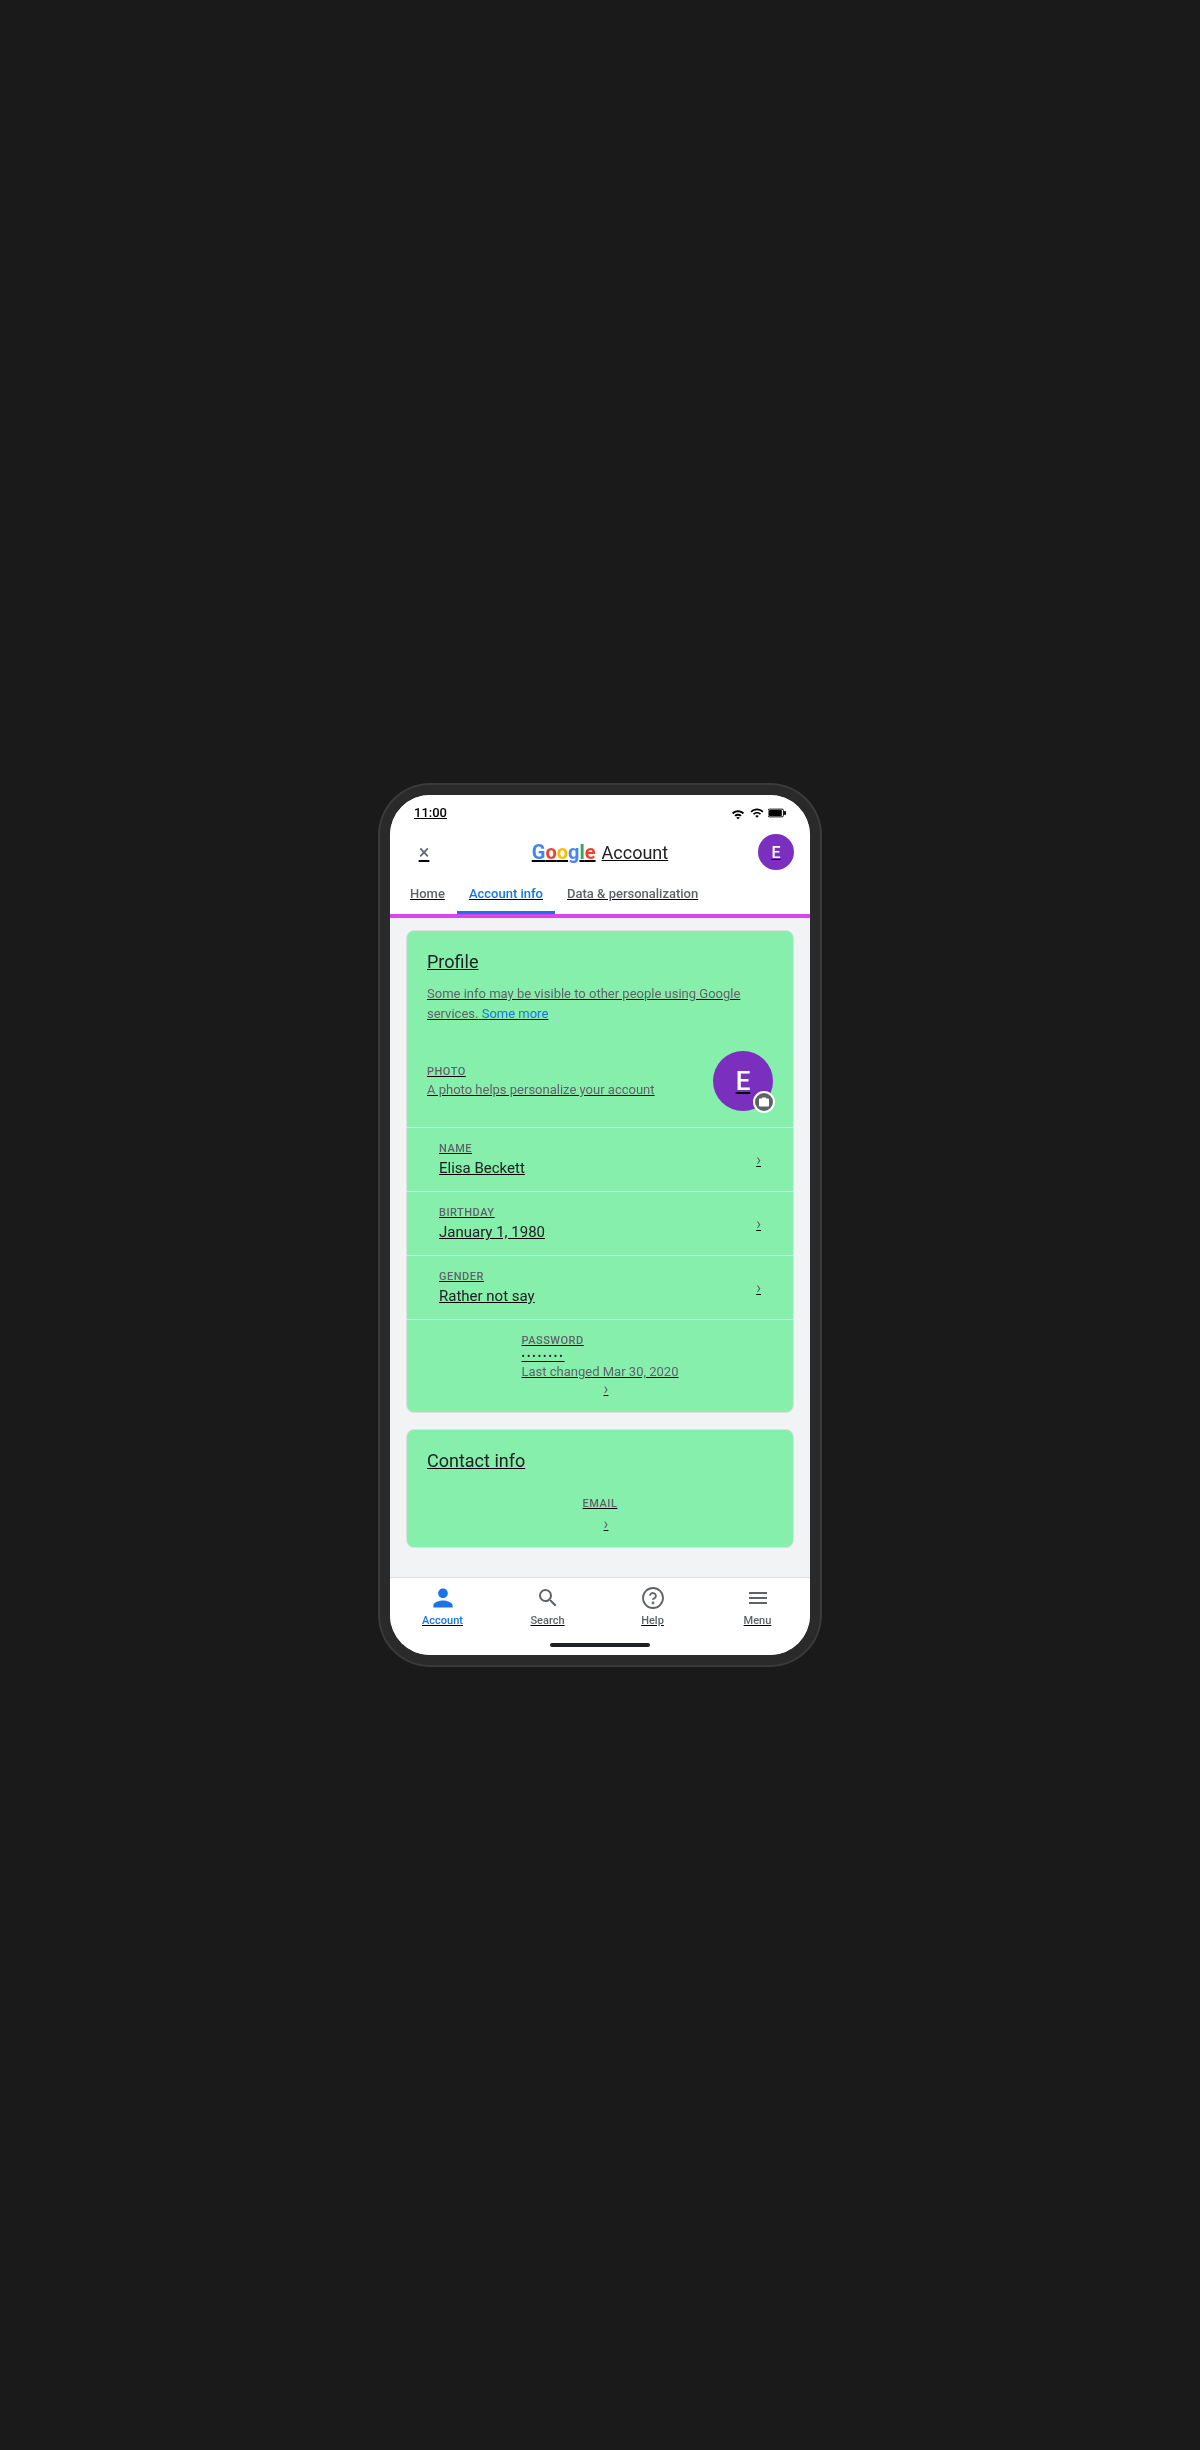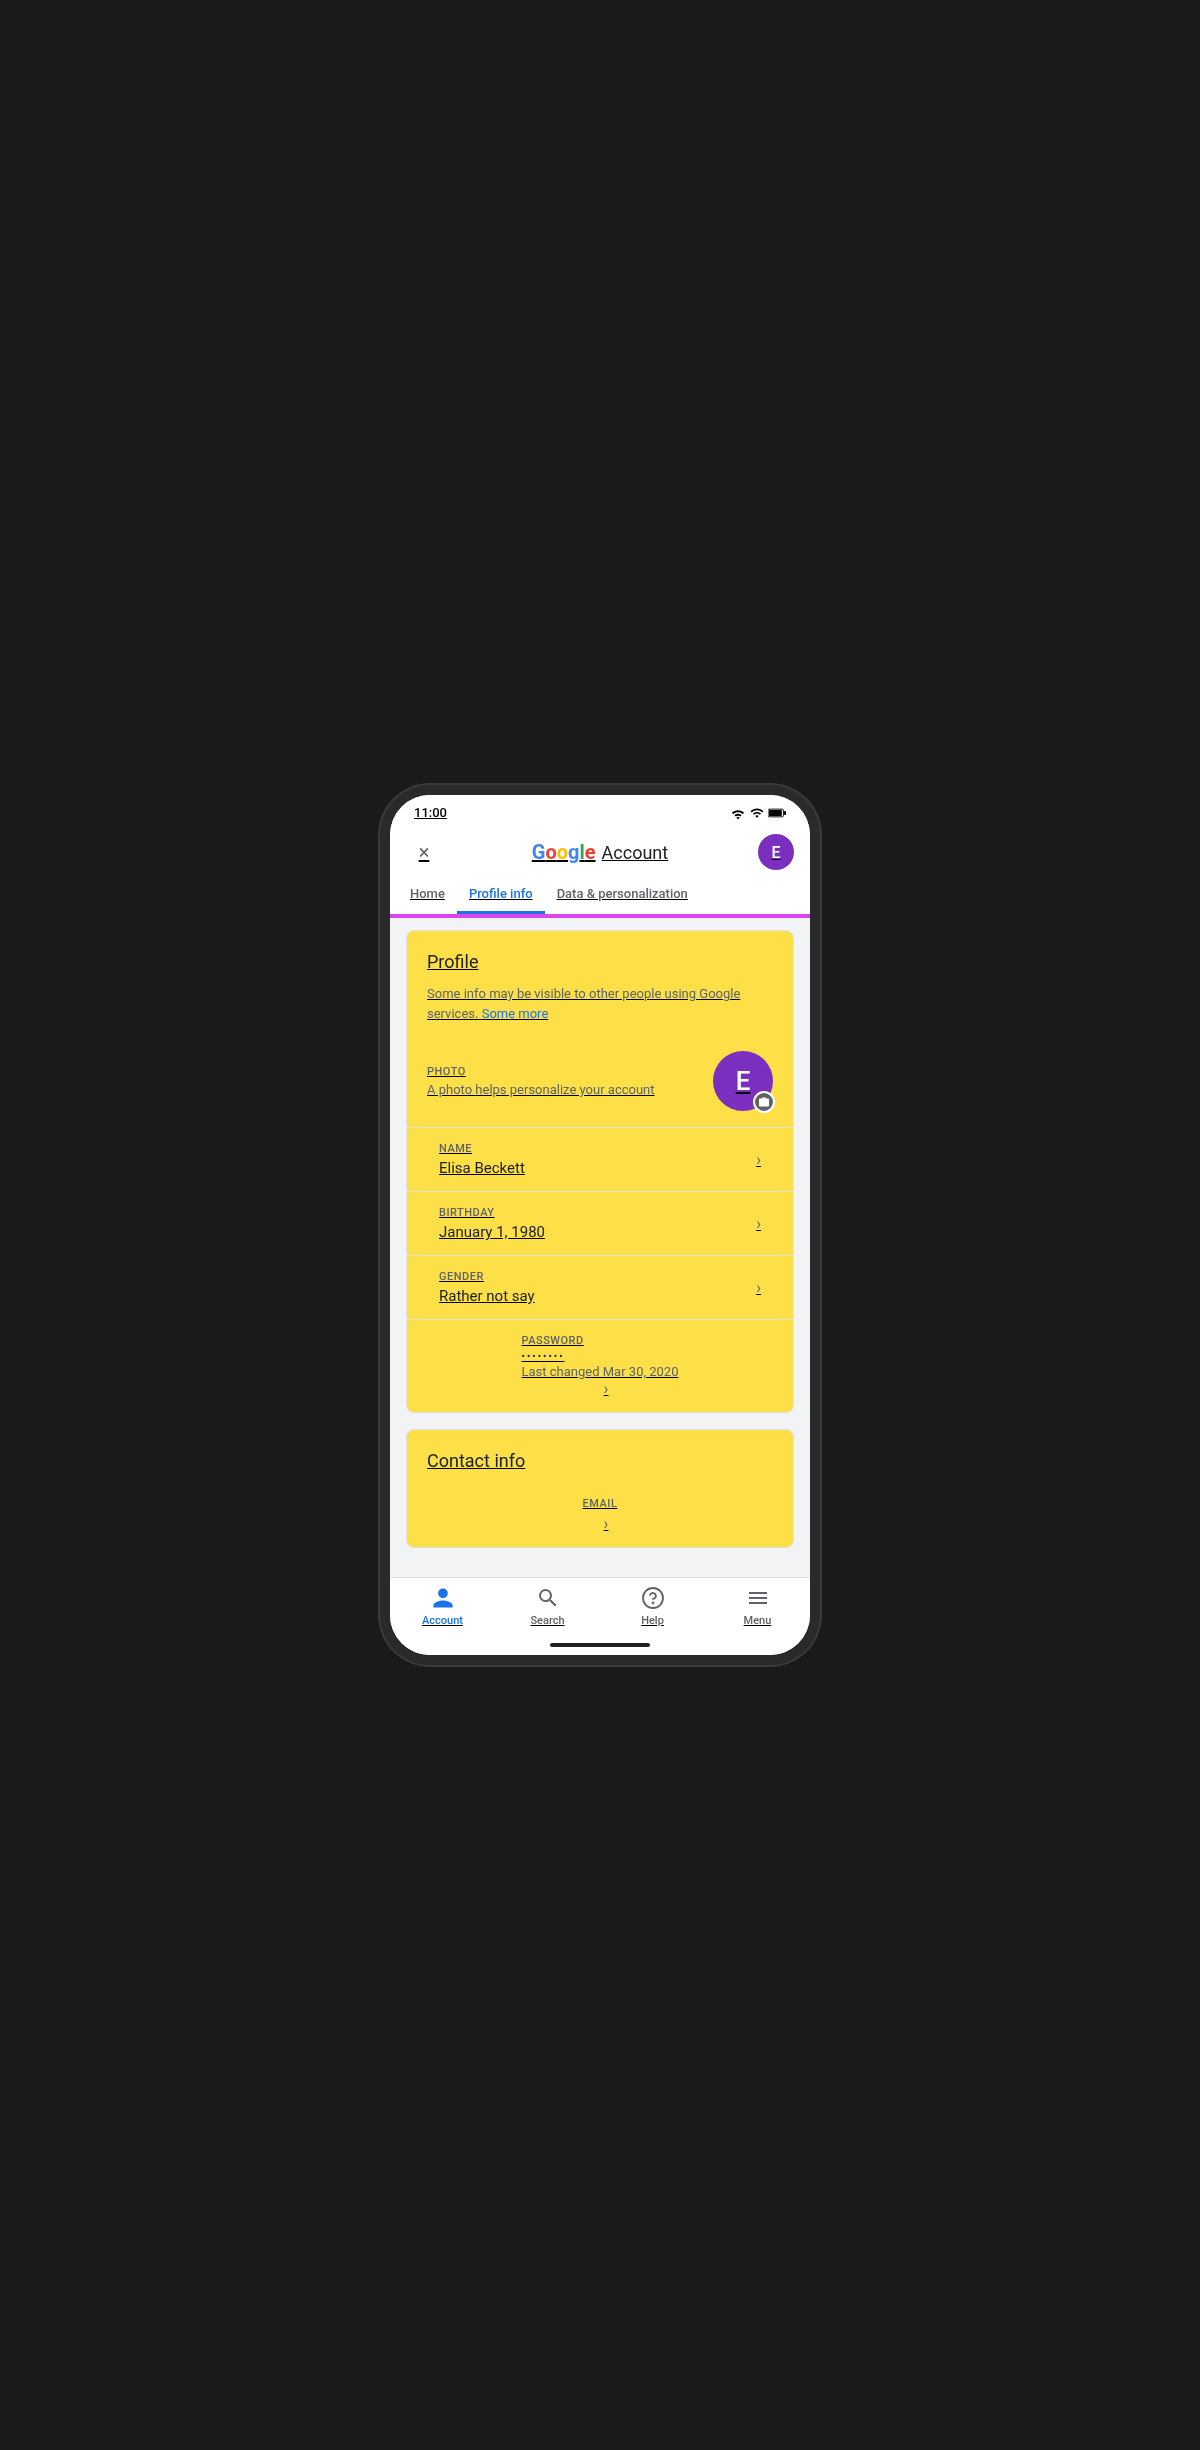--- a/index.html
+++ b/index.html
@@ -139,21 +139,21 @@
       flex: 1;
       overflow-y: auto;
       padding: 12px 16px;
       background: #f1f3f4;
     }
 
     .content::-webkit-scrollbar { display: none; }
 
     
     .card {
-      background: #fde047;
+      background: #86efac;
       border-radius: 8px;
       border: 1px solid #e0e0e0;
       margin-bottom: 16px;
       overflow: hidden;
     }
 
     .card-title {
       font-size: 18px;
       font-weight: 400;
       color: #202124;
@@ -371,21 +371,21 @@
           <span class="g-green">l</span>
           <span class="g-red">e</span>
       </span>
       <span style="font-size:18px;color:#202124;font-weight:400;">Account</span>
     </div>
     <div class="avatar-circle">E</div>
   </div>
 
   <div class="tabs">
     <div class="tab">Home</div>
-    <div class="tab active">Profile info</div>
+    <div class="tab active">Account info</div>
     <div class="tab">Data &amp; personalization</div>
   </div>
 
   <div class="content">
 
     <div class="card">
       <div class="card-title">Profile</div>
       <div class="card-description">
         <span>Some info may be visible to other people using Google services.</span>
         <span> </span><a class="learn-more">Some more</a>

